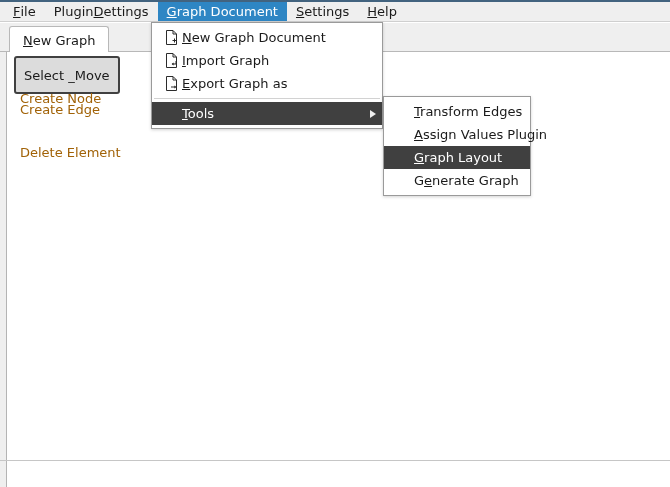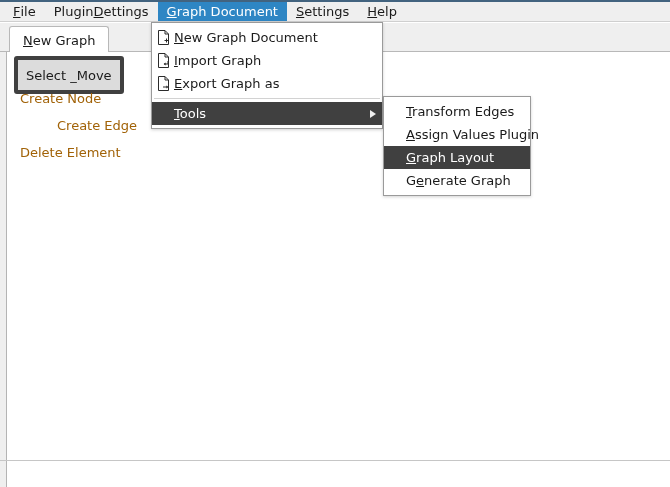--- a/index.html
+++ b/index.html
@@ -114,40 +114,40 @@
   .tool-btn {
     position: absolute;
     left: 6px;
     top: 4px;
     height: 38px;
     box-sizing: border-box;
     padding: 8px 8px;
     display: flex;
     align-items: center;
     background: #dcdcdc;
-    border: 4px solid #404040;
+    border: 2px solid #404040;
     border-radius: 3px;
     font-size: 13px;
     color: #1a1a1a;
     white-space: nowrap;
     cursor: default;
   }
   .tool-item {
     position: absolute;
     left: 12px;
     height: 18px;
     display: flex;
     align-items: center;
     font-size: 13px;
     color: #a16207;
     white-space: nowrap;
     cursor: default;
   }
   .tool-item.i0 { top: 37px; }
-  .tool-item.i1 { top: 64px; margin-left: 37px; }
+  .tool-item.i1 { top: 48px; }
   .tool-item.i2 { top: 91px; }
 
   
   .canvas {
     position: absolute;
     top: 0;
     left: 158px;
     right: 0;
     bottom: 0;
     background: #ffffff;
@@ -193,21 +193,21 @@
   #menu-tools {
     left: 383px;
     top: 94px;
     width: 148px;
   }
   .menu-row {
     position: relative;
     display: flex;
     align-items: center;
     height: 23px;
-    padding: 0 6px 0 0;
+    padding: 0 6px 0 8px;
     font-size: 13px;
     color: #1a1a1a;
     white-space: nowrap;
     cursor: default;
   }
   .menu-row.sel {
     background: #404040;
     color: #ffffff;
   }
   .menu-row .mlabel { flex: 1 1 auto; }

